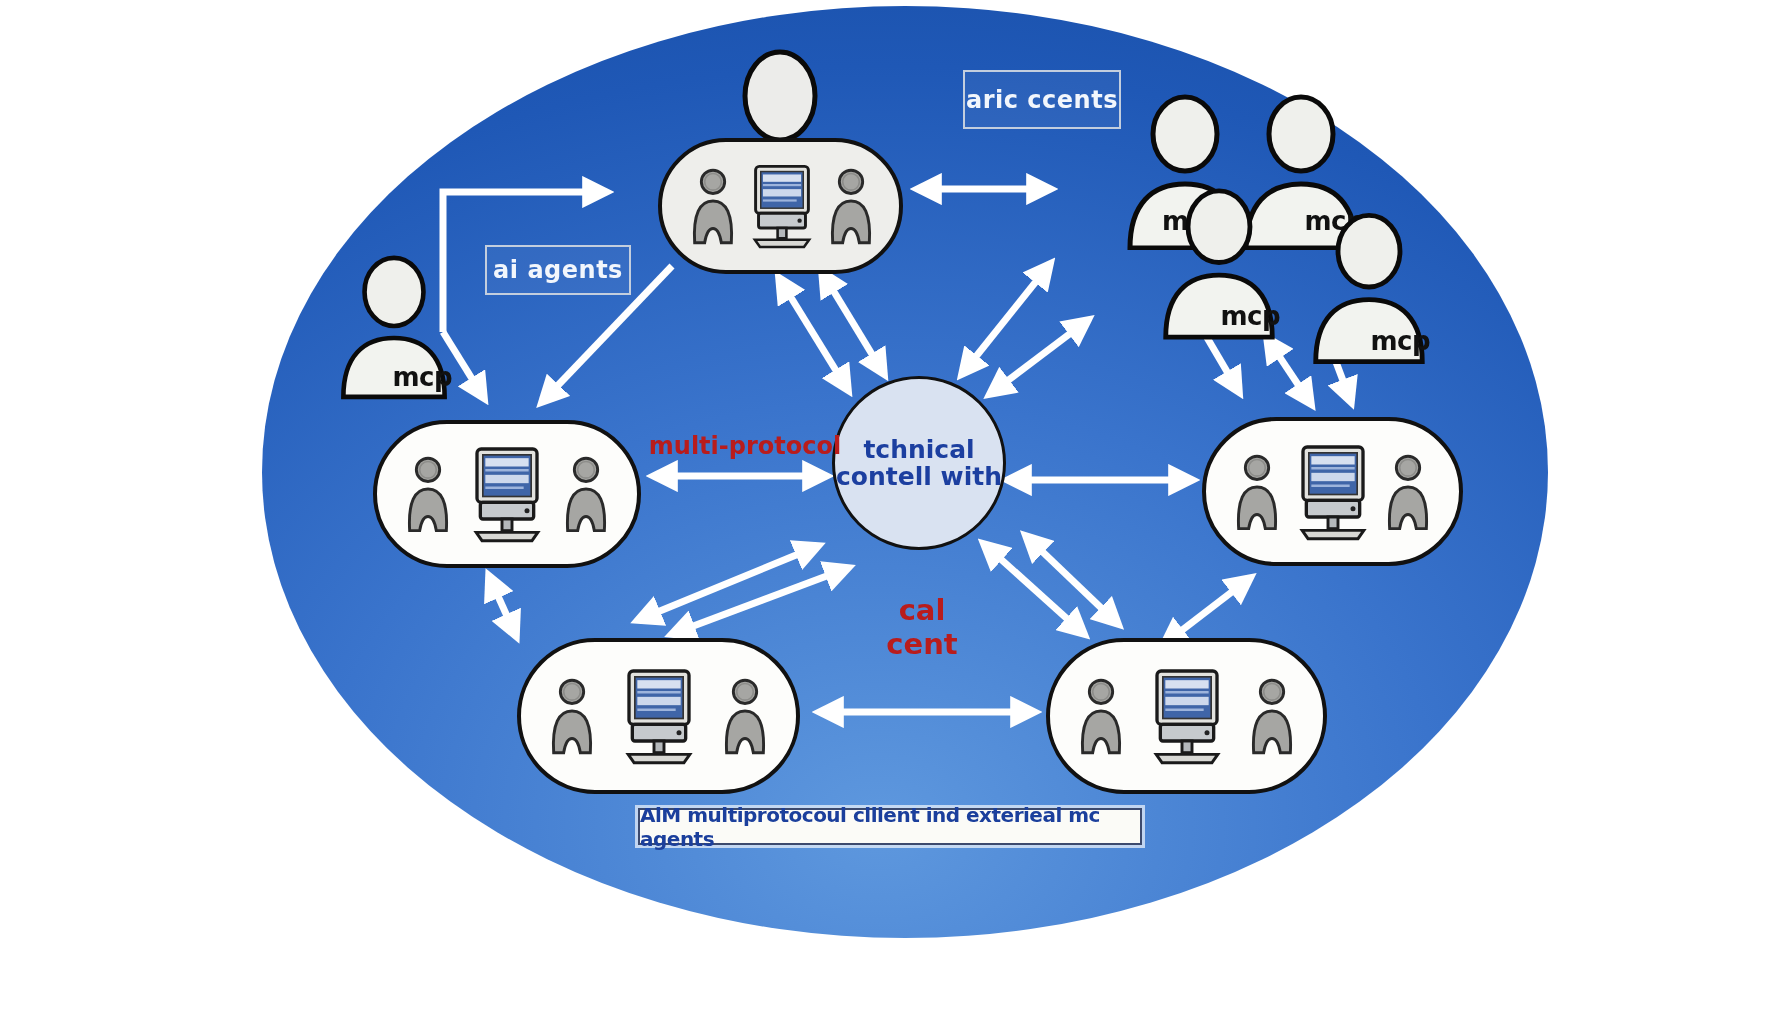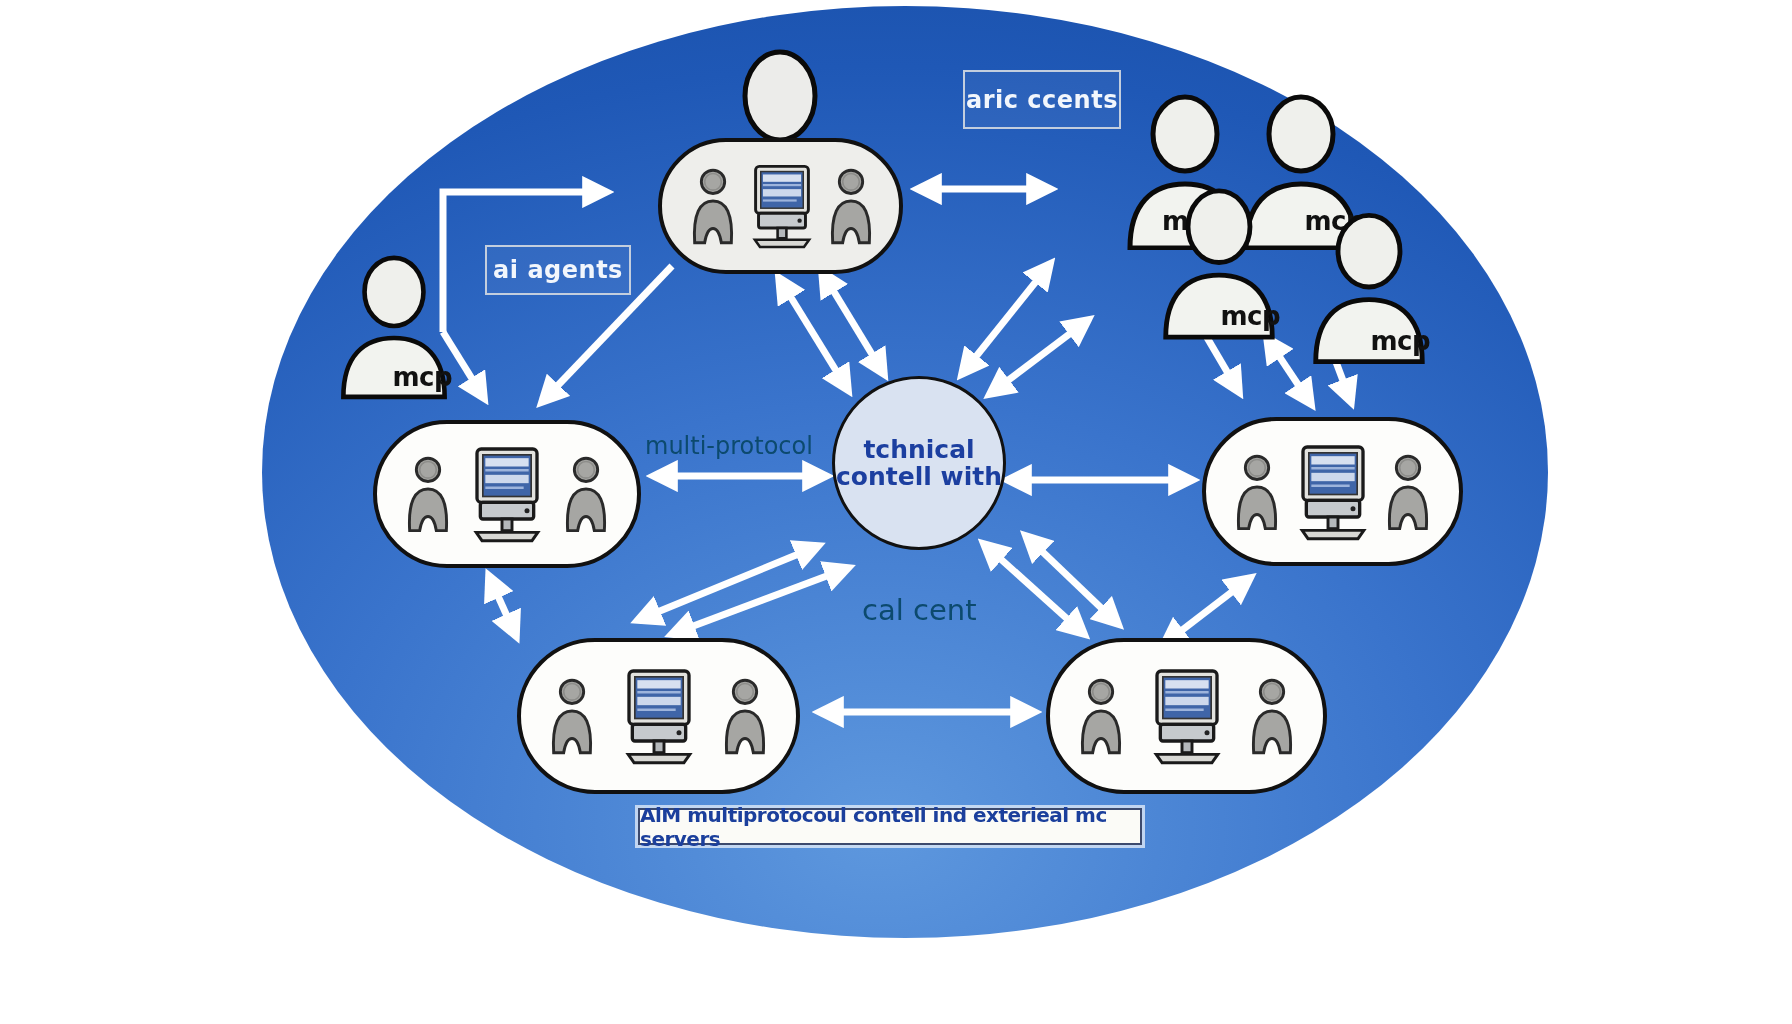--- a/index.html
+++ b/index.html
@@ -27,22 +27,22 @@
           font-weight:700;font-size:26px;color:#111;letter-spacing:-0.5px;}
   
   .hub{position:absolute;left:832px;top:376px;width:168px;height:168px;border-radius:50%;
        background:#d9e2f1;border:3px solid #111;z-index:3;display:flex;flex-direction:column;
        align-items:center;justify-content:center;}
   .hub span{color:#1c3fa0;font-size:25px;font-weight:600;line-height:1.1;}
   
   .bluebox{position:absolute;border:2px solid #c3cede;background:rgba(255,255,255,0.05);
            color:#f2f6fc;display:flex;align-items:center;justify-content:center;
            font-size:24px;font-weight:600;z-index:5;letter-spacing:0.5px;}
-  .freelabel{position:absolute;color:#0c4a6e;font-size:24px;font-weight:400;z-index:5;
-             text-align:left;}
+  .freelabel{position:absolute;color:#b91c1c;font-size:24px;font-weight:700;z-index:5;
+             text-align:center;}
   
   .caption{position:absolute;left:638px;top:808px;width:504px;height:37px;background:#fbfbf7;
            border:2px solid #3c4a6e;box-shadow:0 0 0 3px rgba(255,255,255,0.65);
            color:#1b3f9c;font-size:20px;font-weight:600;letter-spacing:-0.5px;
            display:flex;align-items:center;justify-content:center;z-index:5;box-sizing:border-box;}
 </style>
 </head>
 <body>
 
 <div class="canvas">
@@ -208,15 +208,15 @@
       </svg>
     <span class="plabel">mcp</span>
   </div>
 
   <div class="bluebox" style="left:963px;top:70px;width:154px;height:55px;">aric ccents</div>
   <div class="bluebox" style="left:468px;top:245px;width:142px;height:46px;margin-left:17px;">ai agents</div>
 
   <div class="freelabel" style="left:645px;top:432px;width:200px;">multi-protocol</div>
   <div class="freelabel" style="left:862px;top:593px;width:120px;font-size:29px;">cal cent</div>
 
-  <div class="caption">AlM multiprotocoul contell ind exterieal mc servers</div>
+  <div class="caption">AlM multiprotocoul clllent ind exterieal mc agents</div>
 
 </div>
 
 </body></html>

